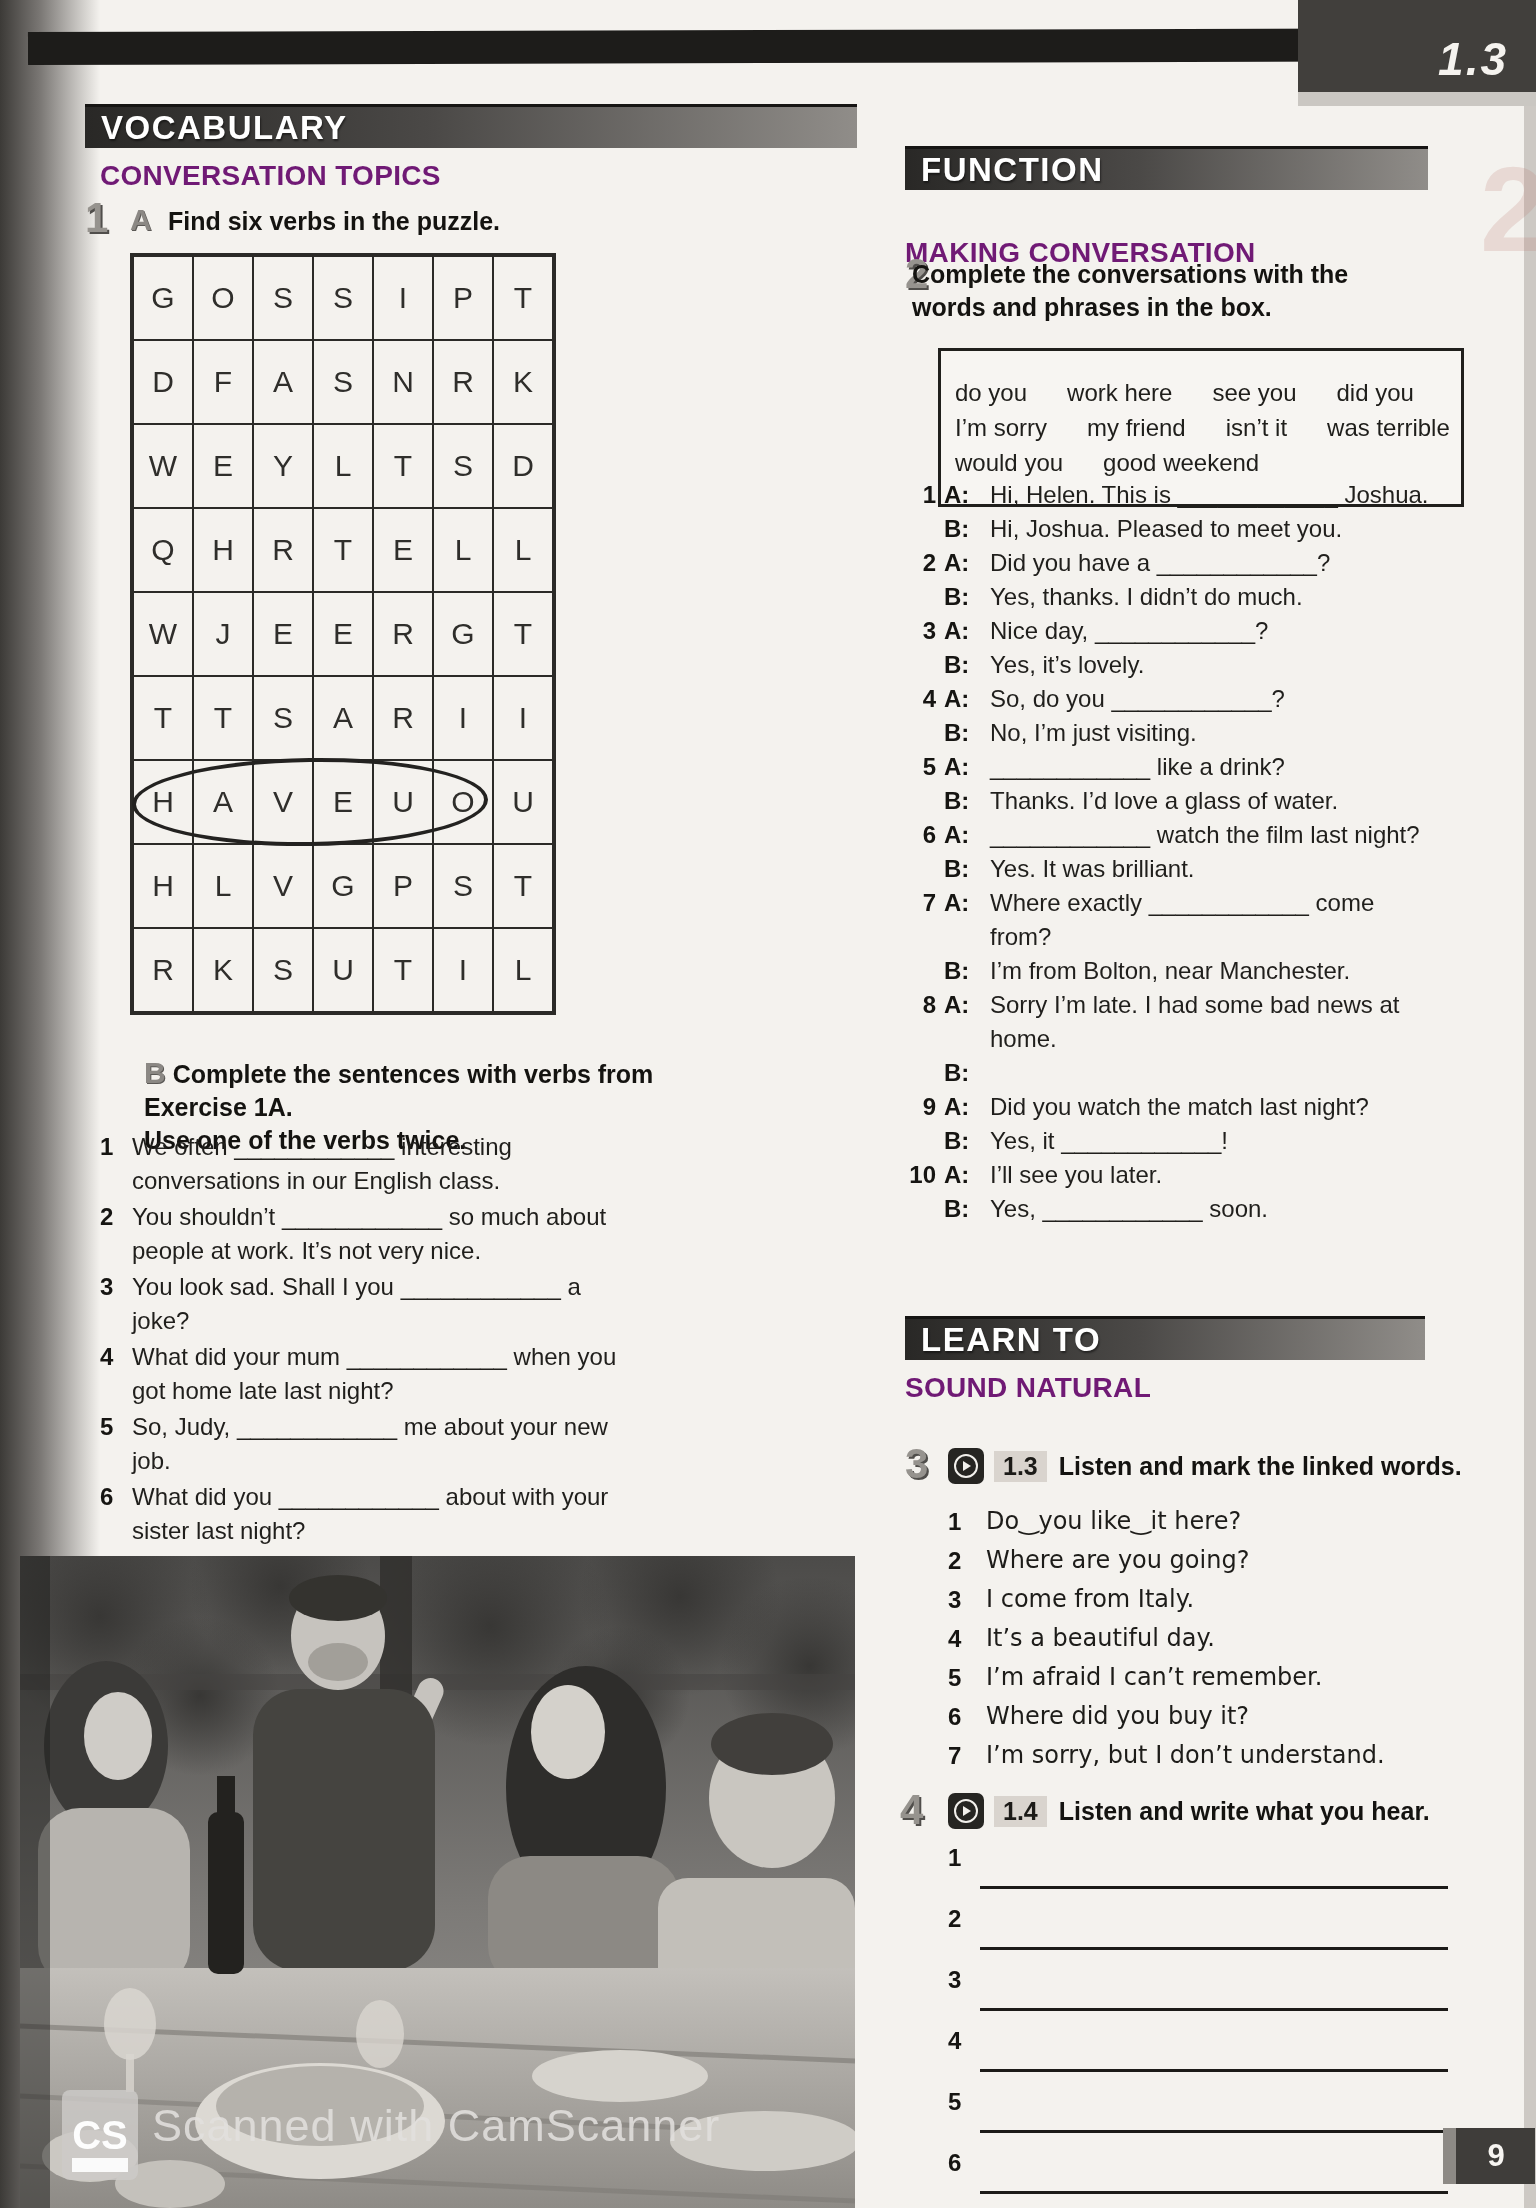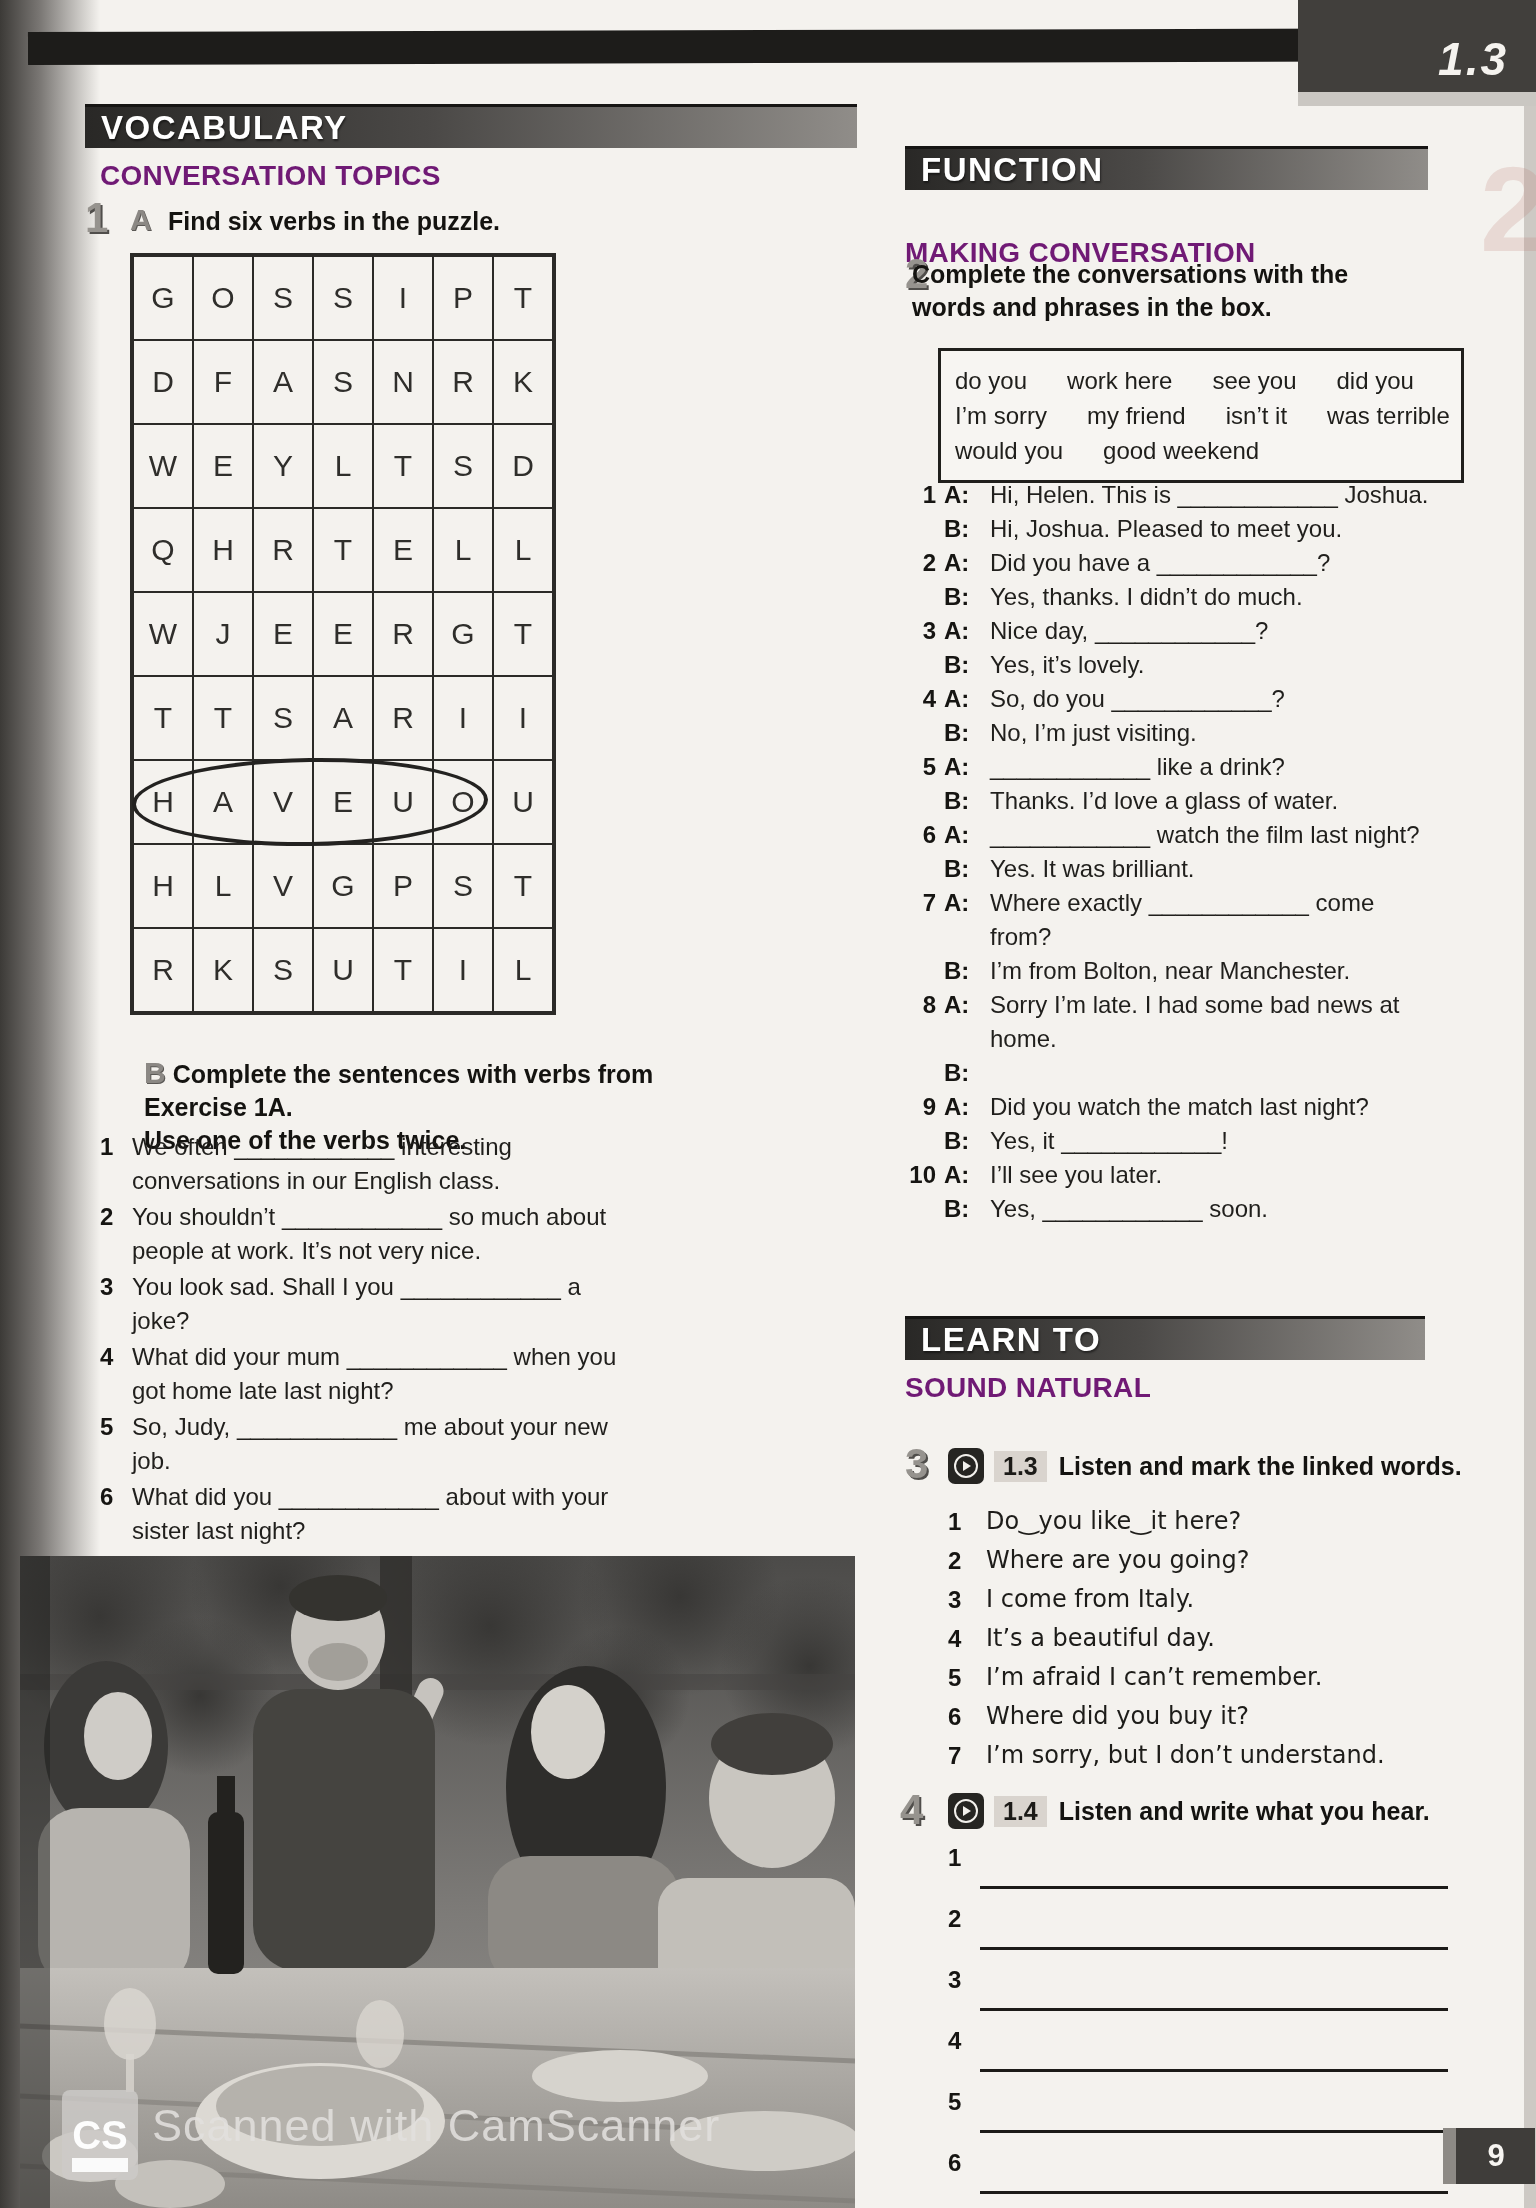--- a/index.html
+++ b/index.html
@@ -35,21 +35,21 @@
   .have-ellipse{position:absolute;left:2px;top:505px;width:348px;height:80px;
                 border:4px solid #232220;border-radius:50%;transform:rotate(-0.8deg);}
   
   .bhead{position:absolute;left:100px;top:1056px;width:545px;margin-left:44px;}
   .blist{position:absolute;left:100px;top:1130px;width:540px;}
   .bitem{display:flex;margin-bottom:2px;}
   .bitem .n{width:32px;flex:none;font-weight:700;font-size:24px;line-height:34px;color:#161512;}
   .bitem .t{font-size:24px;line-height:34px;color:#201f1c;}
   
   .wbox{position:absolute;left:938px;top:348px;width:526px;box-sizing:border-box;
-        border:3px solid #201f1c;padding:12px 14px;background:rgba(255,255,255,0.25);}
+        border:3px solid #201f1c;padding:24px 14px;background:rgba(255,255,255,0.25);}
   .wline{display:flex;column-gap:40px;}
   .wphrase{font-size:24px;line-height:35px;color:#1f1e1b;white-space:nowrap;}
   
   .convs{position:absolute;left:908px;top:478px;width:534px;}
   .cline{display:grid;grid-template-columns:36px 46px 1fr;}
   .cn{font-weight:700;font-size:24px;text-align:right;padding-right:8px;line-height:34px;color:#161512;}
   .csp{font-weight:700;font-size:24px;line-height:34px;color:#161512;}
   .ct{font-size:24px;line-height:34px;color:#201f1c;}
   
   .ex3list{position:absolute;left:948px;top:1502px;width:505px;}

